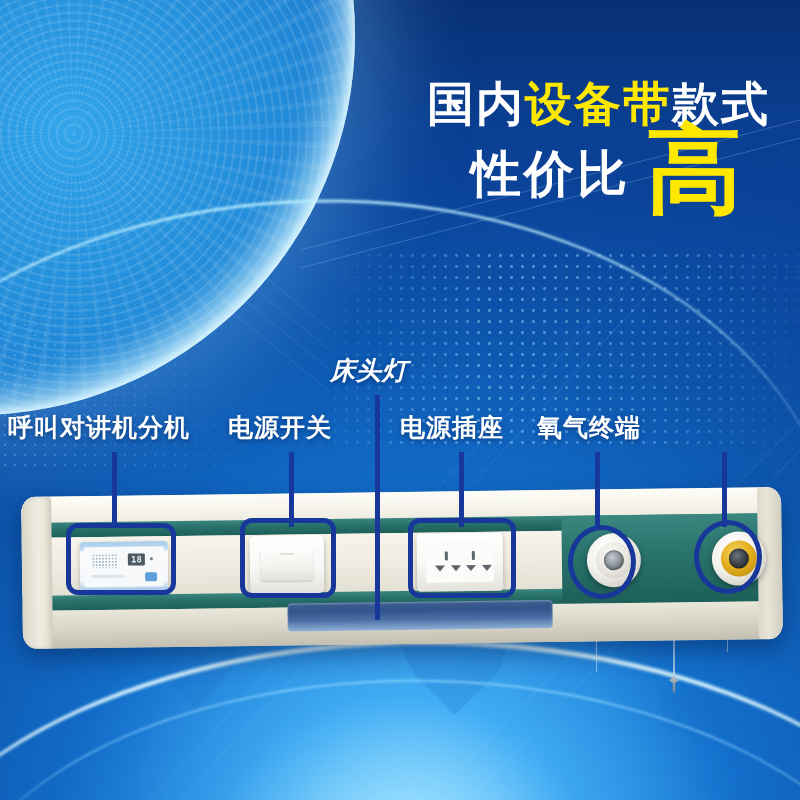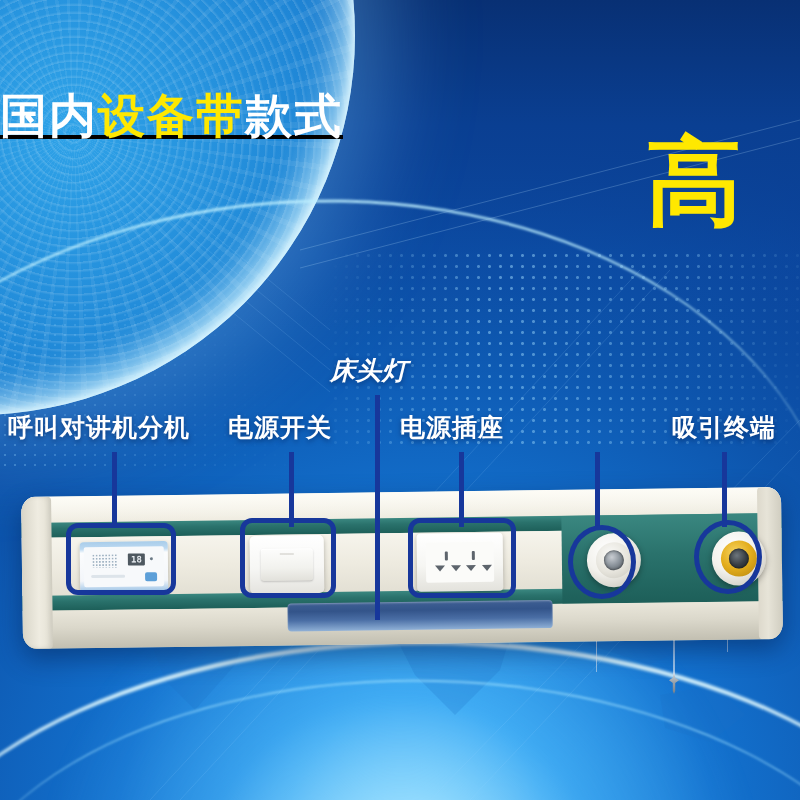--- a/index.html
+++ b/index.html
@@ -78,21 +78,21 @@
     position:absolute;left:0px;top:300px;width:320px;height:170px;
     background-image:radial-gradient(rgba(150,215,255,0.4) 1.2px, rgba(0,0,0,0) 1.5px);
     background-size:10px 10px;
     -webkit-mask-image:linear-gradient(70deg, rgba(0,0,0,.8) 0%, rgba(0,0,0,0) 80%);
             mask-image:linear-gradient(70deg, rgba(0,0,0,.8) 0%, rgba(0,0,0,0) 80%);
   }
   .streaks{position:absolute;inset:0;opacity:.5;}
   .streaks svg{display:block;}
 
   
-  .headline{position:absolute;left:0;right:0;top:92px;text-align:left;z-index:12;text-decoration:underline;}
+  .headline{position:absolute;left:0;right:0;top:80px;text-align:right;z-index:12;}
   .hl1{
     font-size:47px;font-weight:bold;letter-spacing:2px;line-height:1;
     white-space:nowrap;padding-right:30px;
   }
   .hl1 .w{color:#ffffff;}
   .hl1 .y{color:#ffe800;}
   .hl2{
     margin-top:22px;font-size:50px;font-weight:bold;letter-spacing:3px;color:#ffffff;
     line-height:1;white-space:nowrap;padding-right:170px;
   }
@@ -281,28 +281,29 @@
         <line x1="300" y1="250" x2="800" y2="120"></line>
         <line x1="300" y1="268" x2="800" y2="138"></line>
       </g>
     </svg>
   </div>
 
   <div class="headline">
     <div class="hl1">
       <span class="w">国内</span><span class="y">设备带</span><span class="w">款式</span>
     </div>
+    <div class="hl2">性价比</div>
     <div class="hl-big">高</div>
   </div>
 
   <div class="callout" style="left:228px;top:415px;">电源开关</div>
   <div class="callout" style="left:8px;top:415px;">呼叫对讲机分机</div>
   <div class="callout" style="left:330px;top:358px;font-style:italic;">床头灯</div>
   <div class="callout" style="left:400px;top:415px;">电源插座</div>
-  <div class="callout" style="left:672px;top:415px;">吸引终端</div>
+  <div class="callout" style="left:537px;top:415px;">氧气终端</div>
 
   <div class="leader" style="left:112px;top:452px;width:5px;height:75px;"></div>
   <div class="leader" style="left:289px;top:452px;width:5px;height:75px;"></div>
   <div class="leader" style="left:375px;top:395px;width:5px;height:225px;"></div>
   <div class="leader" style="left:459px;top:452px;width:5px;height:75px;"></div>
   <div class="leader" style="left:595px;top:452px;width:5px;height:75px;"></div>
   <div class="leader" style="left:722px;top:452px;width:5px;height:75px;"></div>
 
   <div class="panel-wrap">
     <div class="panel">

